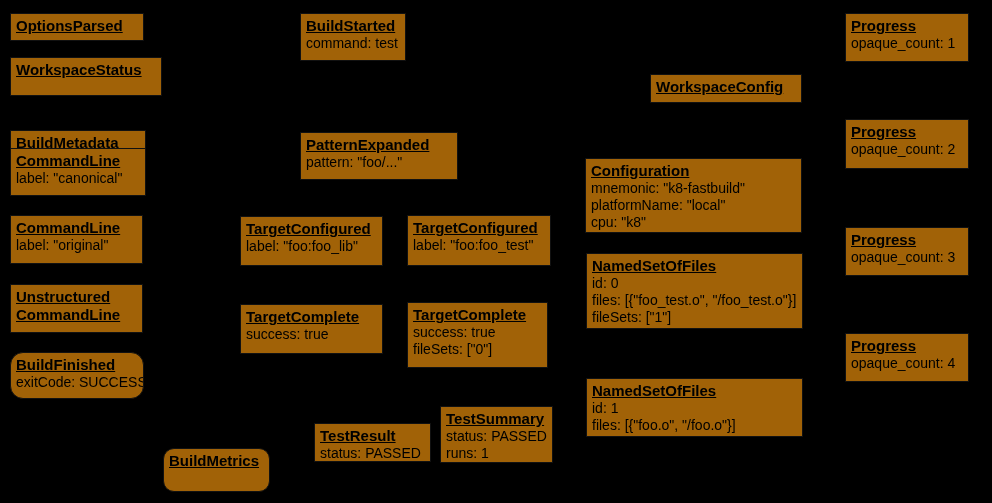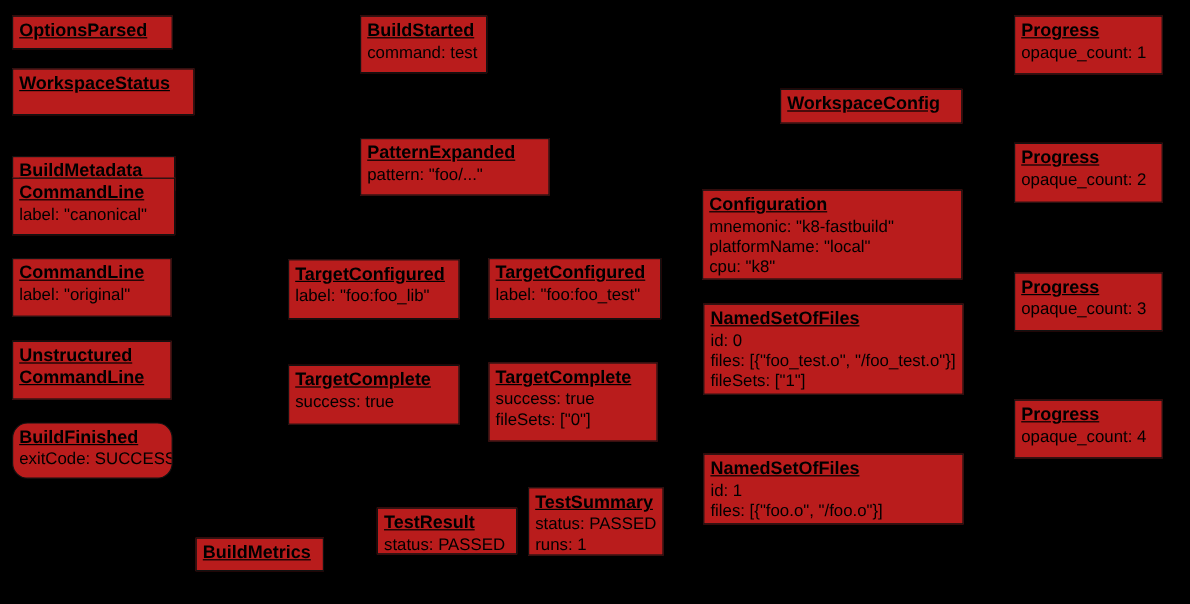--- a/index.html
+++ b/index.html
@@ -10,21 +10,21 @@
   #canvas {
     position: relative;
     width: 992px;
     height: 503px;
     background: #000000;
     overflow: hidden;
     font-family: "Liberation Sans", "DejaVu Sans", sans-serif;
   }
   .node {
     position: absolute;
-    background: #b91c1c;
+    background: #a16207;
     border: 1px solid #111111;
     box-sizing: border-box;
     color: #000000;
     padding: 3px 5px 2px 5px;
     overflow: hidden;
   }
   .node-title {
     font-size: 15px;
     font-weight: bold;
     text-decoration: underline;
@@ -70,30 +70,30 @@
     <div class="node-title">Unstructured
 CommandLine</div>
   </div>
 
   <div class="node" style="left:10px; top:352px; width:134px; height:47px;border-radius:13px;">
     <div class="node-title">BuildFinished</div>
     <div class="node-detail">exitCode: SUCCESS</div>
   </div>
 
 
-  <div class="node" style="left:163px; top:448px; width:107px; height:28px;">
+  <div class="node" style="left:163px; top:448px; width:107px; height:44px;border-radius:11px;">
     <div class="node-title">BuildMetrics</div>
   </div>
 
   <div class="node" style="left:300px; top:13px; width:106px; height:48px;">
     <div class="node-title">BuildStarted</div>
     <div class="node-detail">command: test</div>
   </div>
 
-  <div class="node" style="left:300px; top:115px; width:158px; height:48px;">
+  <div class="node" style="left:300px; top:132px; width:158px; height:48px;">
     <div class="node-title">PatternExpanded</div>
     <div class="node-detail">pattern: "foo/..."</div>
   </div>
 
   <div class="node" style="left:240px; top:216px; width:143px; height:50px;">
     <div class="node-title">TargetConfigured</div>
     <div class="node-detail">label: "foo:foo_lib"</div>
   </div>
 
   <div class="node" style="left:407px; top:215px; width:144px; height:51px;">

